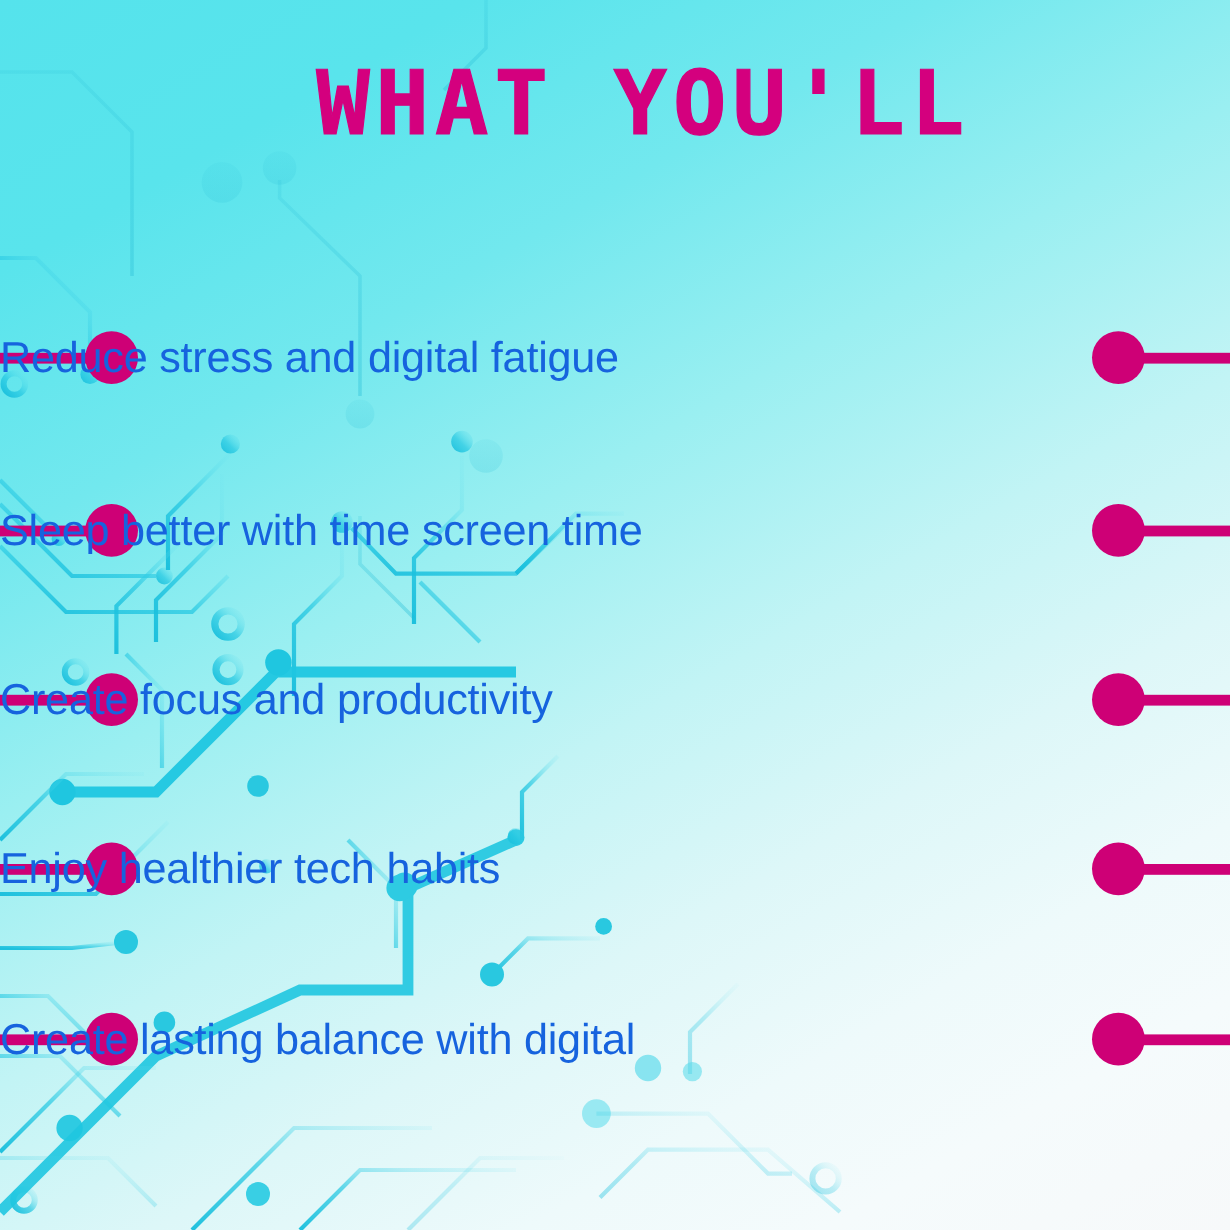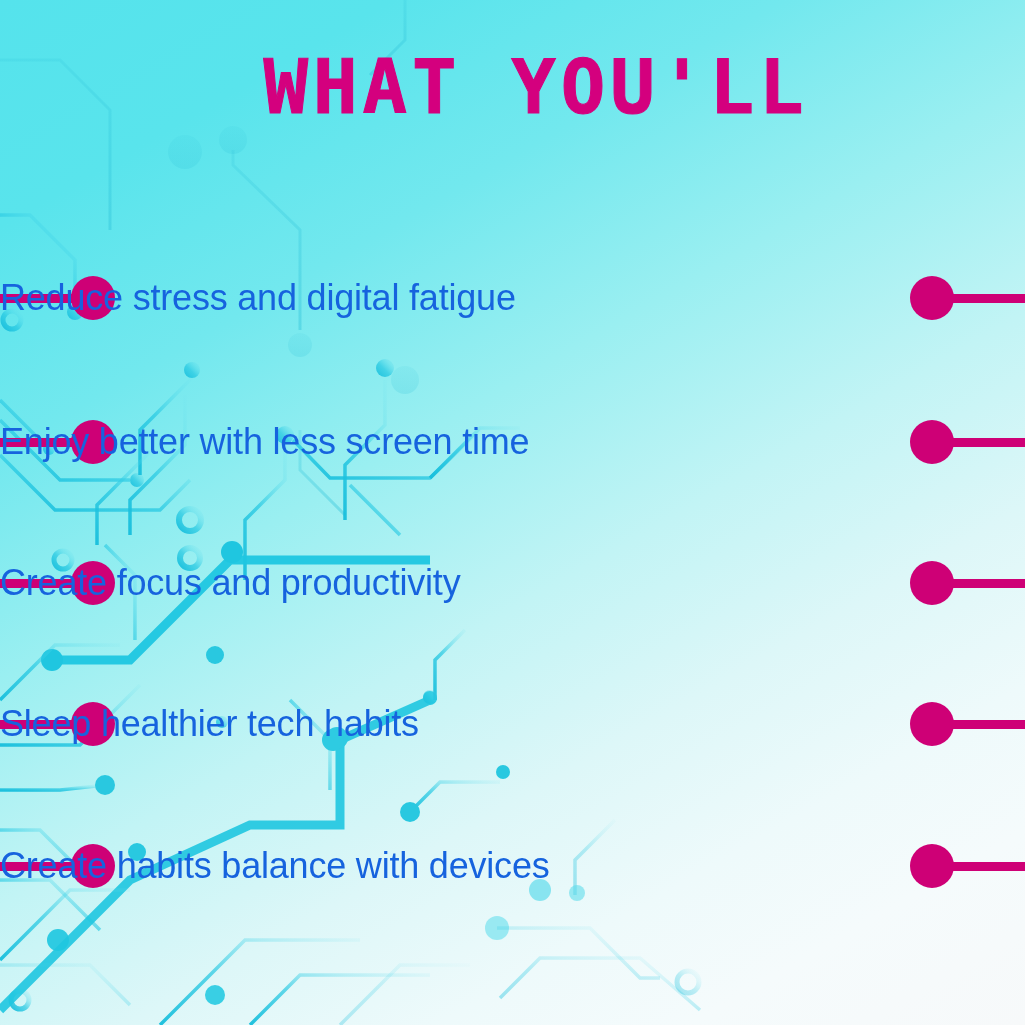--- a/index.html
+++ b/index.html
@@ -270,21 +270,21 @@
         <div class="conn-line"></div>
         <div class="conn-dot"></div>
       </div>
     </div>
 
     <div class="row" style="top:412px;">
       <div class="conn conn-left">
         <div class="conn-line"></div>
         <div class="conn-dot"></div>
       </div>
-      <div class="row-text">Enjoy better with less screen time</div>
+      <div class="row-text">Sleep better with time screen time</div>
       <div class="conn conn-right">
         <div class="conn-line"></div>
         <div class="conn-dot"></div>
       </div>
     </div>
 
     <div class="row" style="top:553px;">
       <div class="conn conn-left">
         <div class="conn-line"></div>
         <div class="conn-dot"></div>
@@ -294,33 +294,33 @@
         <div class="conn-line"></div>
         <div class="conn-dot"></div>
       </div>
     </div>
 
     <div class="row" style="top:694px;">
       <div class="conn conn-left">
         <div class="conn-line"></div>
         <div class="conn-dot"></div>
       </div>
-      <div class="row-text">Sleep healthier tech habits</div>
+      <div class="row-text">Enjoy healthier tech habits</div>
       <div class="conn conn-right">
         <div class="conn-line"></div>
         <div class="conn-dot"></div>
       </div>
     </div>
 
     <div class="row" style="top:836px;">
       <div class="conn conn-left">
         <div class="conn-line"></div>
         <div class="conn-dot"></div>
       </div>
-      <div class="row-text">Create habits balance with devices</div>
+      <div class="row-text">Create lasting balance with digital</div>
       <div class="conn conn-right">
         <div class="conn-line"></div>
         <div class="conn-dot"></div>
       </div>
     </div>
 
   </div>
 </div>
 
 </body></html>

